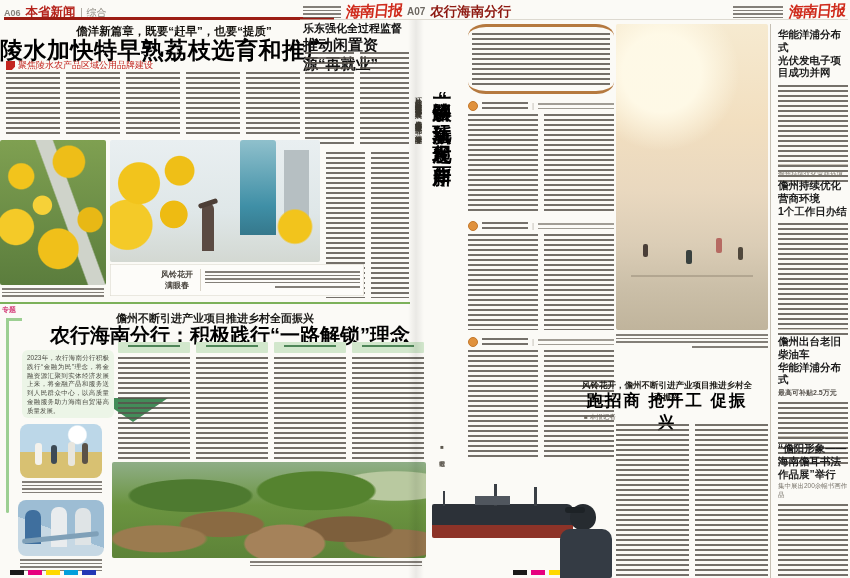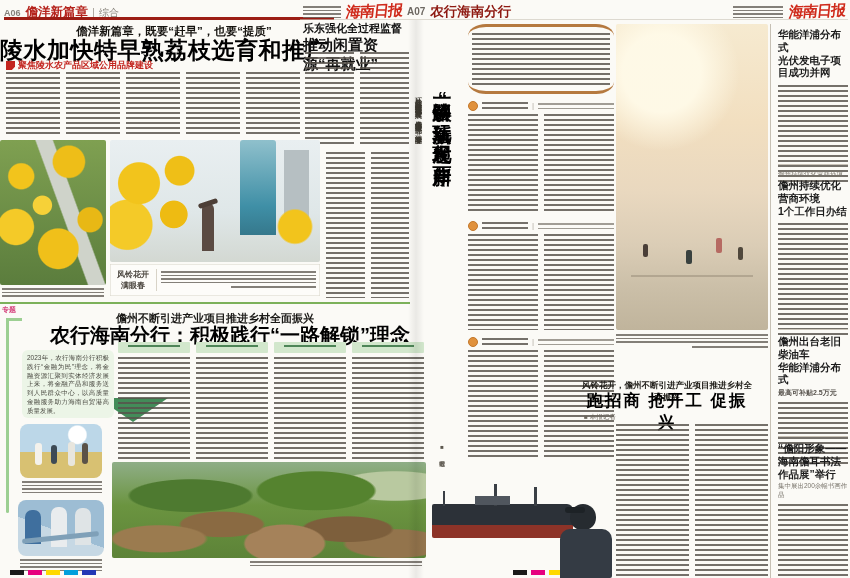--- a/index.html
+++ b/index.html
@@ -29,21 +29,21 @@
   .sb-h{font-size:10.5px;font-weight:bold;color:#1c1c1c;line-height:1.22;}
   .sb-k{font-size:6.5px;color:#7a756c;}
   .regbar{display:flex;gap:4px;}
   .regbar i{display:block;width:14px;height:5px;}
 </style>
 </head>
 <body>
 
 <div class="abs" style="left:4px;top:4px;display:flex;align-items:baseline;gap:5px;">
   <span style="font-size:9px;font-weight:bold;color:#85807a;">A06</span>
-  <span style="font-size:12.5px;font-weight:900;color:#b5231c;">儋洋新篇章</span>
+  <span style="font-size:12.5px;font-weight:900;color:#b5231c;">本省新闻</span>
   <span style="width:1px;height:10px;background:#b0aba3;align-self:center;"></span>
   <span style="font-size:10px;color:#8a857d;">综合</span>
 </div>
 <div class="abs" style="left:4px;top:17px;width:330px;height:2.5px;background:#9c1d14;"></div>
 <div class="abs rule" style="left:300px;top:19px;width:548px;height:1px;opacity:.6;"></div>
 
 <div class="abs" style="left:303px;top:2px;display:flex;align-items:center;gap:5px;">
   <span class="sim-tiny" style="width:38px;height:12px;display:inline-block;"></span>
   <span class="logo">海南日报</span>
   <span style="font-size:10px;font-weight:bold;color:#6d6862;">A07</span>
@@ -52,21 +52,21 @@
 
 <div class="abs" style="left:733px;top:2px;display:flex;align-items:center;gap:6px;">
   <span class="sim-tiny" style="width:50px;height:12px;display:inline-block;"></span>
   <span class="logo">海南日报</span>
 </div>
 
 <div class="abs" style="left:8px;top:24px;width:332px;text-align:center;font-size:11.5px;font-weight:bold;color:#15130f;">儋洋新篇章，既要“赶早”，也要“提质”</div>
 <div class="abs" style="left:0;top:35px;width:348px;text-align:left;font-size:23px;font-weight:900;color:#000;letter-spacing:.5px;">陵水加快特早熟荔枝选育和推广</div>
 <div class="abs" style="left:6px;top:59px;display:flex;align-items:center;gap:3px;">
   <span style="width:9px;height:9px;background:#c3251f;display:inline-block;clip-path:polygon(0 0,100% 0,100% 65%,65% 100%,0 100%);"></span>
-  <span style="font-size:9px;font-weight:bold;color:#c3251f;">聚焦陵水农产品区域公用品牌建设</span>
+  <span style="font-size:9px;font-weight:normal;color:#c3251f;">聚焦陵水农产品区域公用品牌建设</span>
 </div>
 <div class="abs cols" style="left:6px;top:72px;width:294px;height:64px;">
   <div class="sim"></div>
   <div class="sim"></div>
   <div class="sim"></div>
   <div class="sim"></div>
   <div class="sim"></div>
 </div>
 
 <div class="abs" style="left:303px;top:22px;width:104px;text-align:left;">
@@ -100,21 +100,21 @@
   <div class="abs" style="left:0;top:10%;width:55%;height:85%;background:
       radial-gradient(circle at 25% 30%, #f2c41c 0 18%, transparent 19%),
       radial-gradient(circle at 60% 18%, #efbf17 0 13%, transparent 14%),
       radial-gradient(circle at 15% 70%, #f4ca28 0 20%, transparent 21%),
       radial-gradient(circle at 55% 60%, #eebb12 0 15%, transparent 16%);"></div>
   <div class="abs" style="left:78%;top:55%;width:20%;height:40%;background:radial-gradient(circle at 50% 40%, #f2c41c 0 45%, transparent 50%);"></div>
   <div class="abs" style="left:44%;top:52%;width:12px;height:48px;background:#5a4a42;border-radius:6px 6px 0 0;"></div>
   <div class="abs" style="left:42%;top:50%;width:20px;height:5px;background:#4c3e36;border-radius:3px;transform:rotate(-18deg);"></div>
 </div>
 
-<div class="abs hairline" style="left:110px;top:264px;width:210px;height:32px;background:#fdfcf9;display:flex;align-items:center;">
+<div class="abs hairline" style="left:110px;top:264px;width:210px;height:32px;background:#fdfcf9;display:flex;align-items:center;padding-left:44px;">
   <div style="width:46px;text-align:center;border-right:1px solid #d8d3c7;">
     <div style="font-family:'Liberation Serif',serif;font-size:8px;font-weight:bold;color:#4a453e;">风铃花开</div>
     <div style="font-family:'Liberation Serif',serif;font-size:8px;font-weight:bold;color:#4a453e;">满眼春</div>
   </div>
   <div style="flex:1;padding:3px 4px;">
     <div class="sim-tiny" style="height:13px;"></div>
     <div class="sim-tiny" style="height:4px;width:55%;margin-left:45%;margin-top:2px;"></div>
   </div>
 </div>
 

